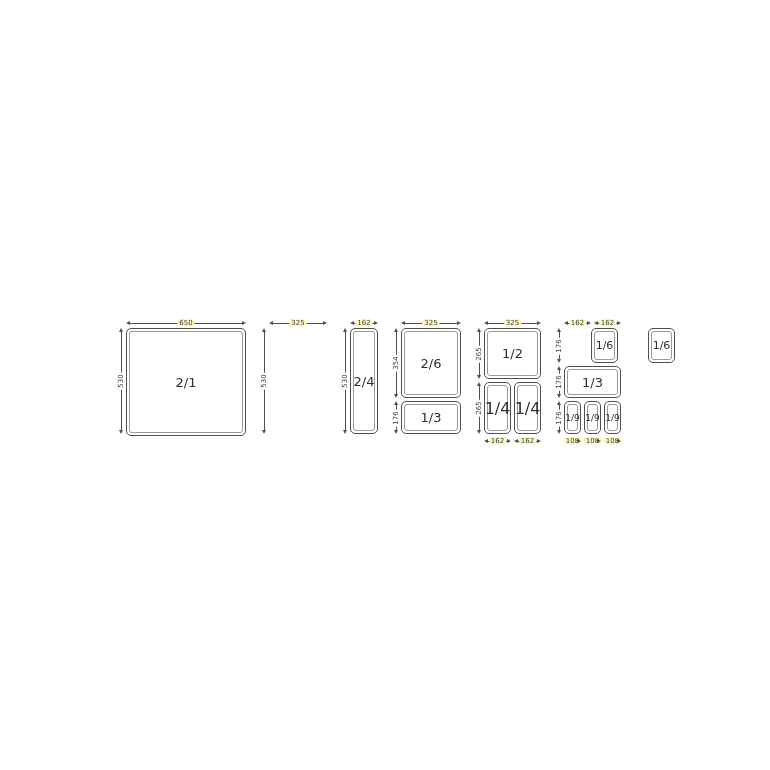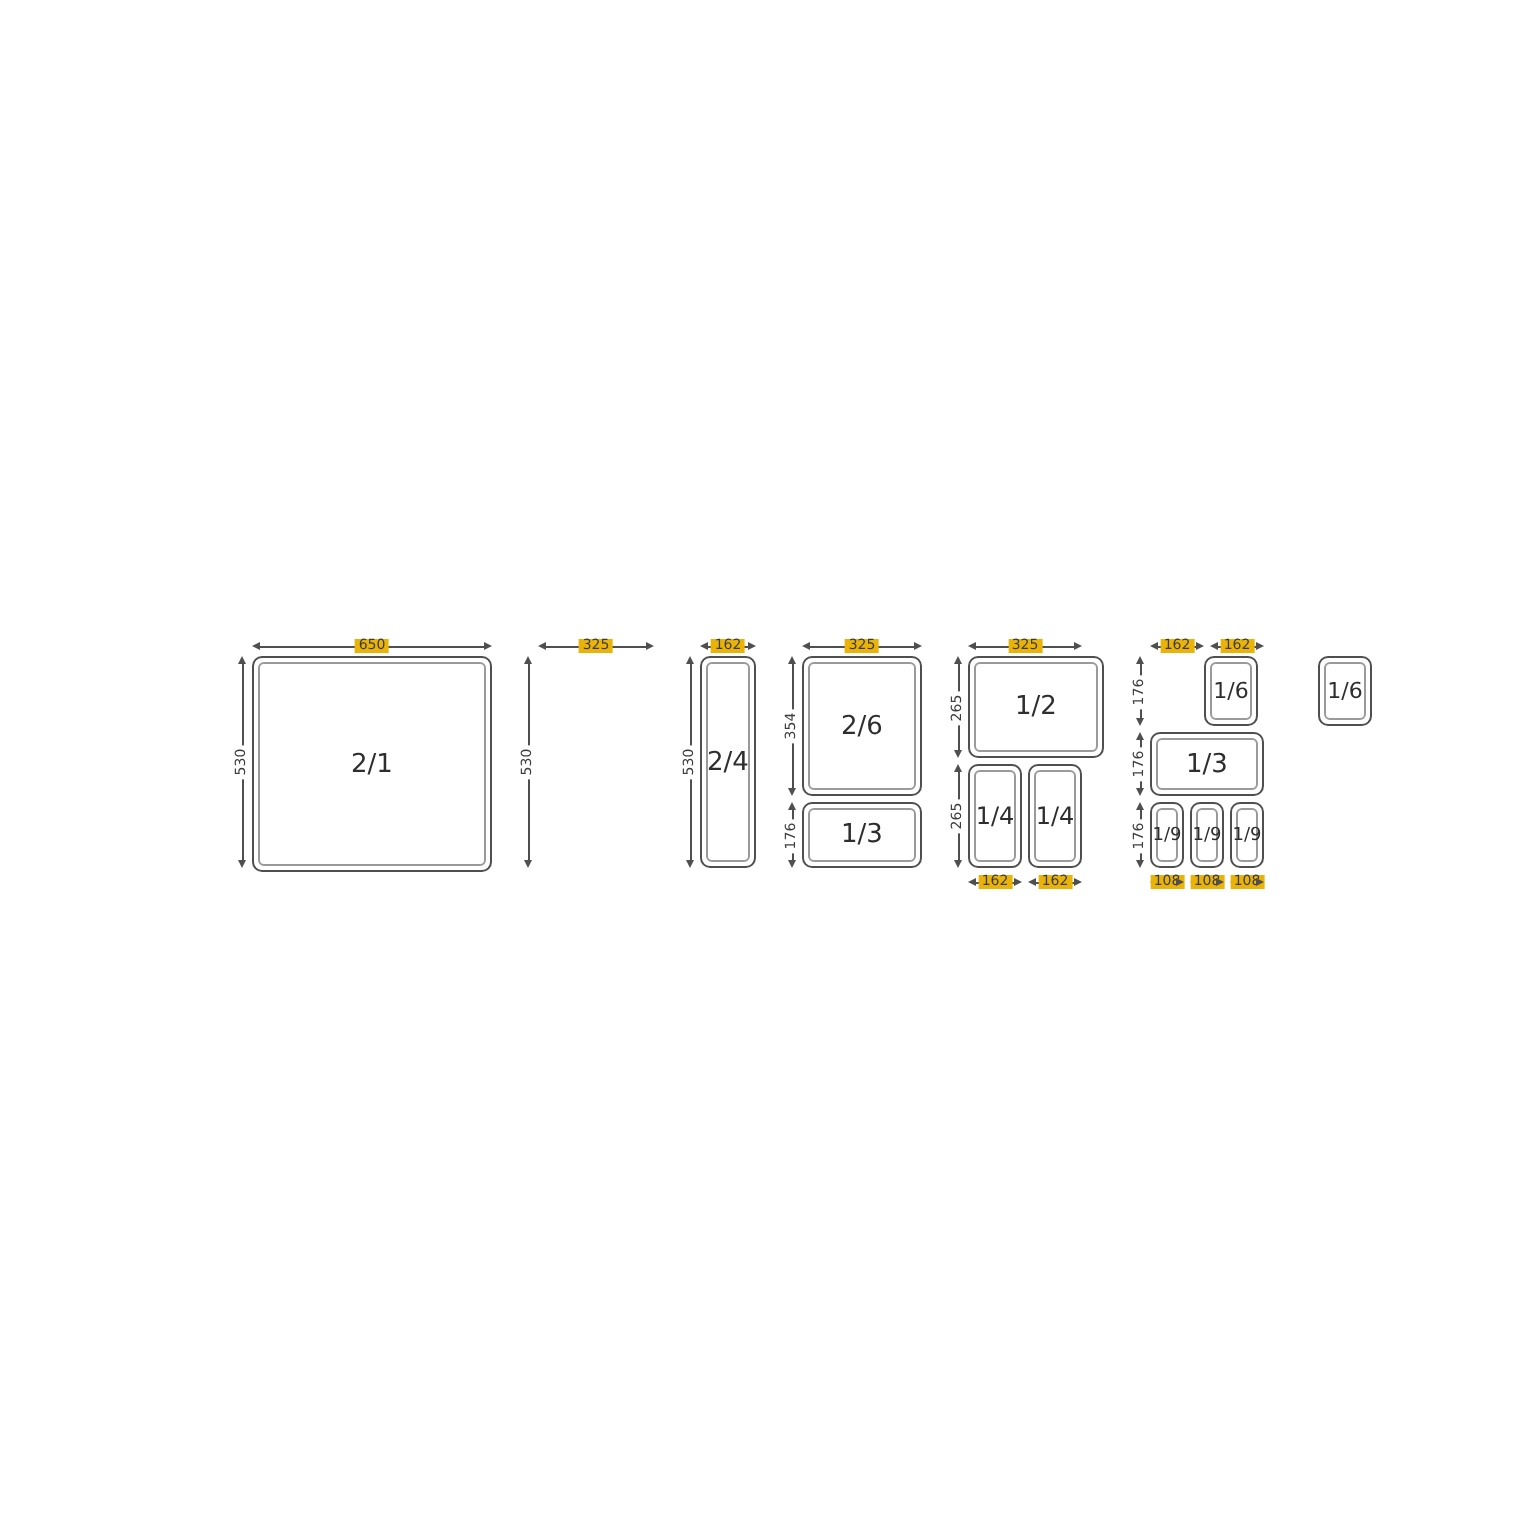--- a/index.html
+++ b/index.html
@@ -31,31 +31,31 @@
     box-sizing:border-box;background:#fff;border:1px solid var(--ln);
     border-radius:5px;position:relative;
     display:flex;align-items:center;justify-content:center;
     color:var(--tx);
   }
   .pan::after{
     content:"";position:absolute;inset:2px;
     border:1px solid var(--inner);border-radius:3px;pointer-events:none;
   }
   .pl{font-size:13px;}
-  .pm{font-size:12px;text-align:center;}
+  .pm{font-size:16px;text-align:center;}
   .ps{font-size:11px;margin-left:27px;}
   .pxs{font-size:9px;text-align:center;}
   .pan span{position:relative;z-index:1;}
 
   
   .hdim{position:relative;height:10px;}
   .hline{position:absolute;left:3px;right:3px;top:50%;height:1px;margin-top:-0.5px;background:var(--ln);}
   .dlab{
     position:absolute;left:50%;top:50%;transform:translate(-50%,-50%);
-    background:#eab308;padding:0 2px;font-size:7px;line-height:7px;color:var(--dtx);white-space:nowrap;
+    background:#fef9c3;padding:0 2px;font-size:7px;line-height:7px;color:var(--dtx);white-space:nowrap;
   }
   
   .vdim{position:relative;width:10px;}
   .vline{position:absolute;top:3px;bottom:3px;left:50%;width:1px;margin-left:-0.5px;background:var(--ln);}
   .vlab{
     position:absolute;left:50%;top:50%;
     transform:translate(-50%,-50%) rotate(-90deg);
     background:#fff;padding:0 2px;font-size:7px;line-height:7px;color:var(--dtx);white-space:nowrap;
   }
   
@@ -192,21 +192,21 @@
         <span class="arr ad"></span>
       </div>
       <div class="vdim" style="height:52px">
         <span class="arr au"></span>
         <span class="vline"></span>
         <span class="vlab">265</span>
         <span class="arr ad"></span>
       </div>
     </div>
     <div class="pans">
-      <div class="pan pl" style="width:68px;height:51px">
+      <div class="pan pl" style="width:57px;height:51px">
         <span>1/2</span>
       </div>
       <div class="pan-row">
         <div class="pan pm" style="width:27px;height:52px">
           <span>1/4</span>
         </div>
         <div class="pan pm" style="width:27px;height:52px">
           <span>1/4</span>
         </div>
       </div>

